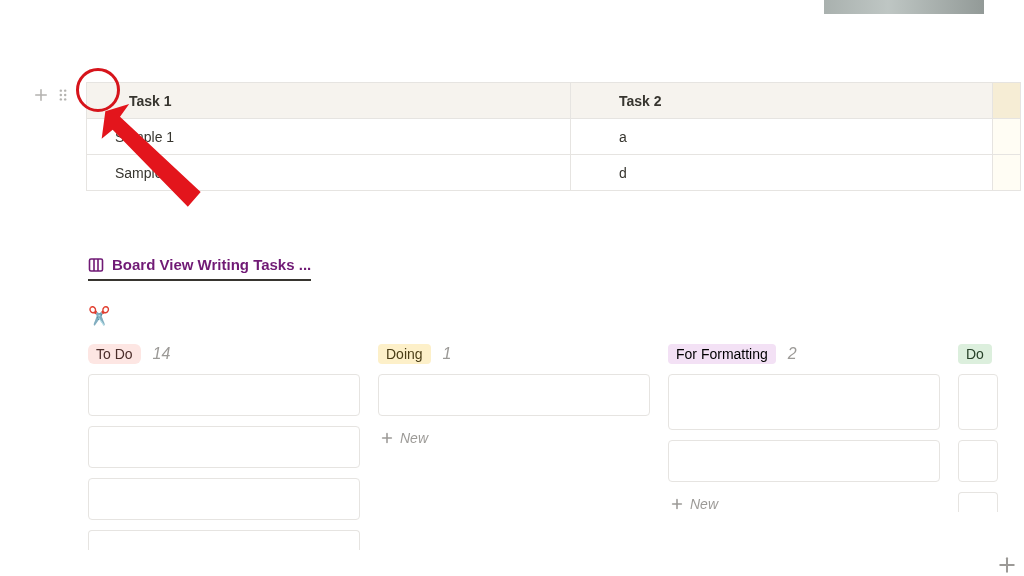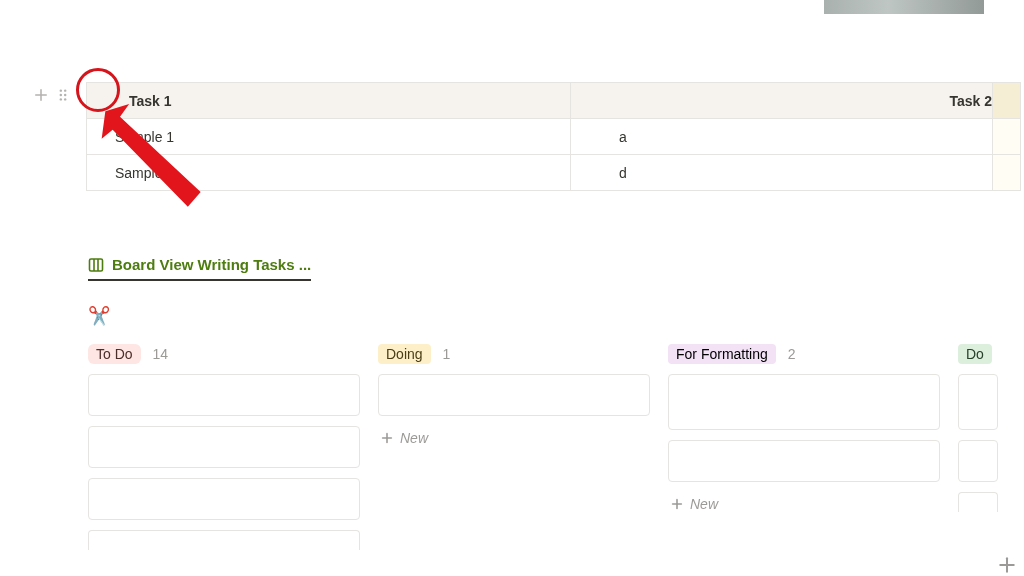--- a/index.html
+++ b/index.html
@@ -84,40 +84,40 @@
     vertical-align: middle;
     font-size: 14px;
     margin-left: 24px;
   }
   table.data th {
     background: #f6f3ee;
     font-weight: 600;
     text-align: left;
   }
   table.data th.col1 { width: 484px; padding-left: 42px; }
-  table.data th.col2 { width: 422px; padding-left: 48px; text-align: right; }
+  table.data th.col2 { width: 422px; padding-left: 48px; }
   table.data th.col3 { width: 28px; background:#f6edd5; border-left:1px solid #e6e4e1;}
   table.data td.c1 { padding-left: 28px; }
   table.data td.c2 { padding-left: 48px; }
   table.data td.c3 { background:#fffdf4; }
 
   
   .board-section {
     position: absolute;
     top: 256px;
     left: 88px;
     right: 0;
   }
   .view-tab {
     display: flex;
     align-items: center;
     gap: 8px;
     font-weight: 600;
     font-size: 15px;
-    color: #4d7c0f;
+    color: #701a75;
     padding-bottom: 6px;
     border-bottom: 2px solid #37352f;
     width: fit-content;
     cursor: pointer;
   }
   .view-tab svg { width: 16px; height: 16px; }
 
   .scissors-row {
     margin-top: 24px;
     font-size: 18px;
@@ -145,21 +145,21 @@
   .pill {
     padding: 2px 8px;
     border-radius: 4px;
     font-size: 14px;
     font-weight: 500;
   }
   .pill.todo { background: #fde6e3; color:#4b2d2a;border-radius:6px; }
   .pill.doing { background: #fdf0c9; color:#4a3d16; }
   .pill.formatting { background: #f3e1f5; color:#000000; }
   .pill.done { background: #dcefdd; color:#274129; }
-  .count { color:#9c9a97; font-size: 14px; }
+  .count { color:#9c9a97; font-size: 16px; font-style: italic; }
 
   .card {
     border: 1px solid #e6e4e1;
     border-radius: 4px;
     height: 42px;
     margin-bottom: 10px;
     background: #fff;
     cursor: pointer;
   }
   .card.tall { height: 56px; }

